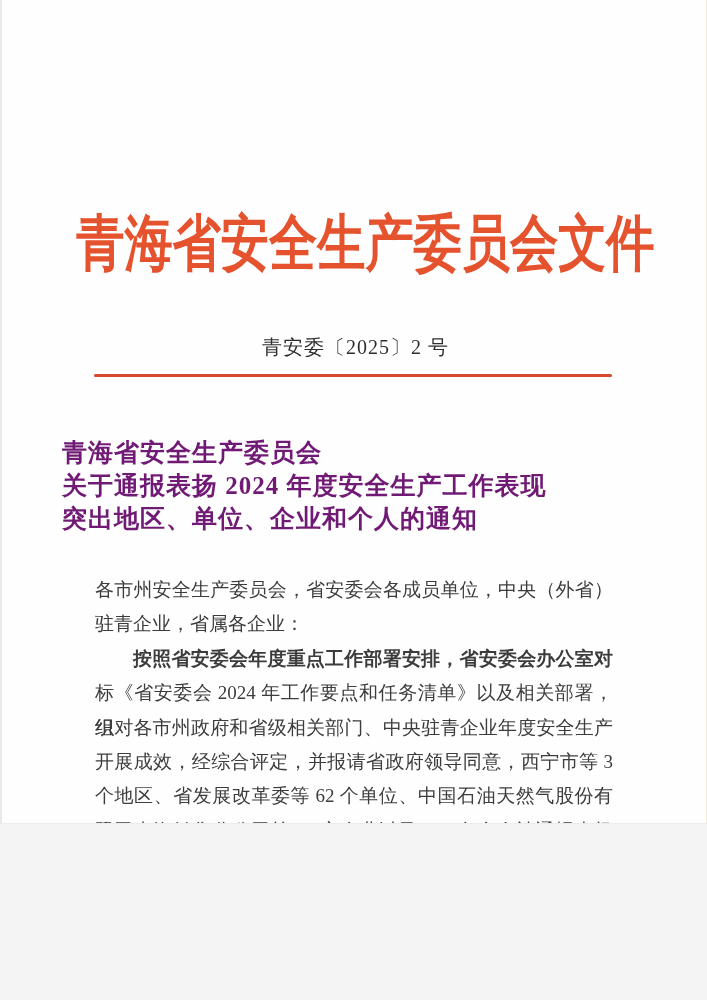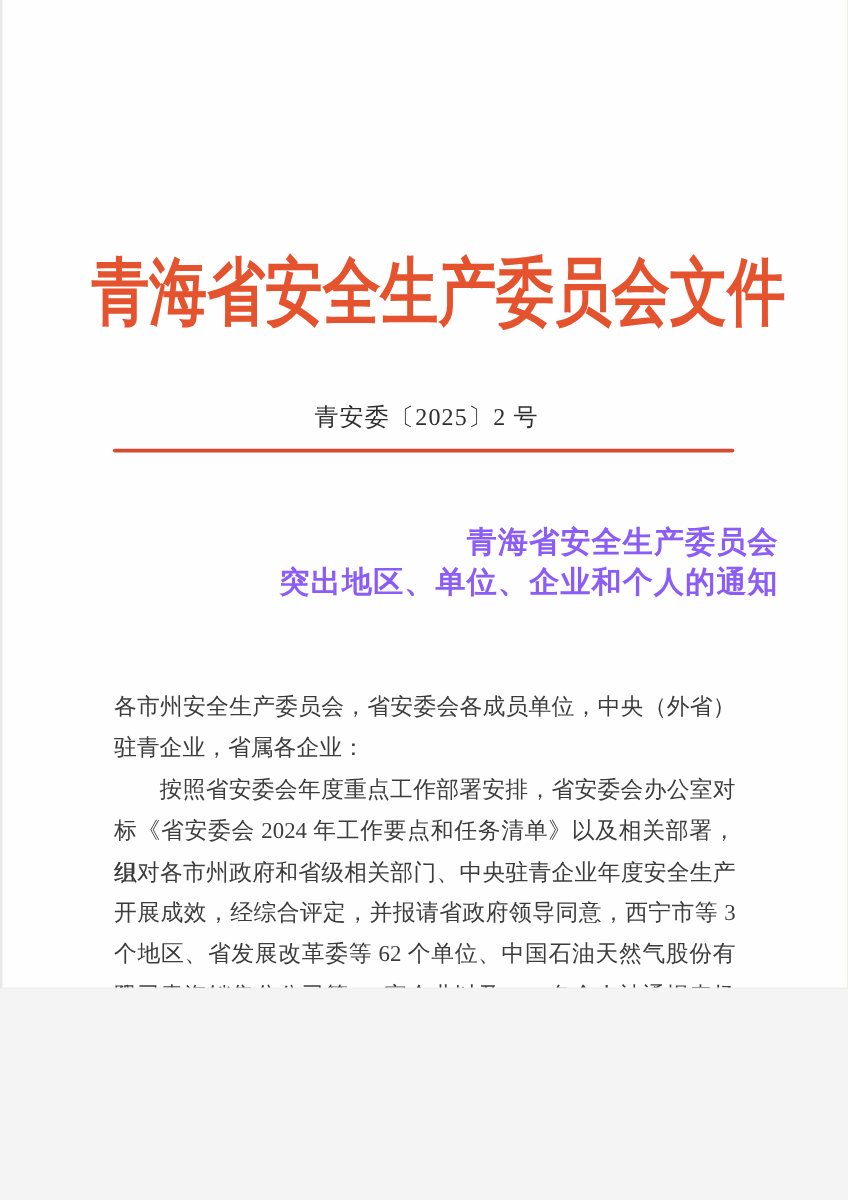--- a/index.html
+++ b/index.html
@@ -53,24 +53,24 @@
     height: 3px;
     background: #d84a2e;
     border-radius: 2px;
   }
   
   .doc-title {
     position: absolute;
     top: 436px;
     left: 60px;
     width: 587px;
-    text-align: right;
+    text-align: left;
     font-size: 25px;
     font-weight: bold;
-    color: #8b5cf6;
+    color: #701a75;
     line-height: 33px;
     letter-spacing: 1px;
   }
   
   .body-text {
     position: absolute;
     top: 573px;
     left: 93px;
     width: 518px;
     font-size: 19px;
@@ -79,21 +79,21 @@
   }
   .b-line {
     height: 34.4px;
     white-space: nowrap;
   }
   .b-line.fill {
     white-space: normal;
     text-align: justify;
     text-align-last: justify;
   }
-  .b-line.indent { padding-left: 38px; }
+  .b-line.indent { padding-left: 38px; font-weight: bold; }
   
   .page-number {
     position: absolute;
     top: 933px;
     right: 104px;
     font-size: 17px;
     color: #6a6a6a;
     letter-spacing: 3px;
     white-space: nowrap;
   }
@@ -104,20 +104,21 @@
 <div class="page">
 
   <div class="masthead">青海省安全生产委员会文件</div>
 
   <div class="doc-number">青安委〔2025〕2 号</div>
 
   <div class="red-rule"></div>
 
   <div class="doc-title">
     <div>青海省安全生产委员会</div>
+    <div>关于通报表扬 2024 年度安全生产工作表现</div>
     <div>突出地区、单位、企业和个人的通知</div>
   </div>
 
   <div class="body-text">
     <div class="b-line fill">各市州安全生产委员会，省安委会各成员单位，中央（外省）</div>
     <div class="b-line">驻青企业，省属各企业：</div>
     <div class="b-line fill indent">按照省安委会年度重点工作部署安排，省安委会办公室对</div>
     <div class="b-line fill">标《省安委会 2024 年工作要点和任务清单》以及相关部署，组</div>
     <div class="b-line fill">织对各市州政府和省级相关部门、中央驻青企业年度安全生产</div>
     <div class="b-line fill">开展成效，经综合评定，并报请省政府领导同意，西宁市等 3</div>

